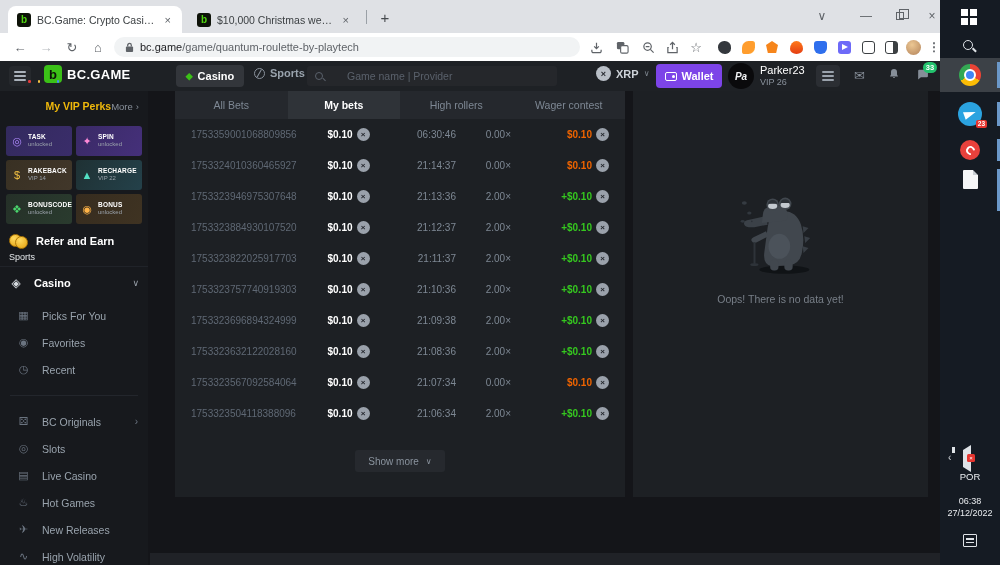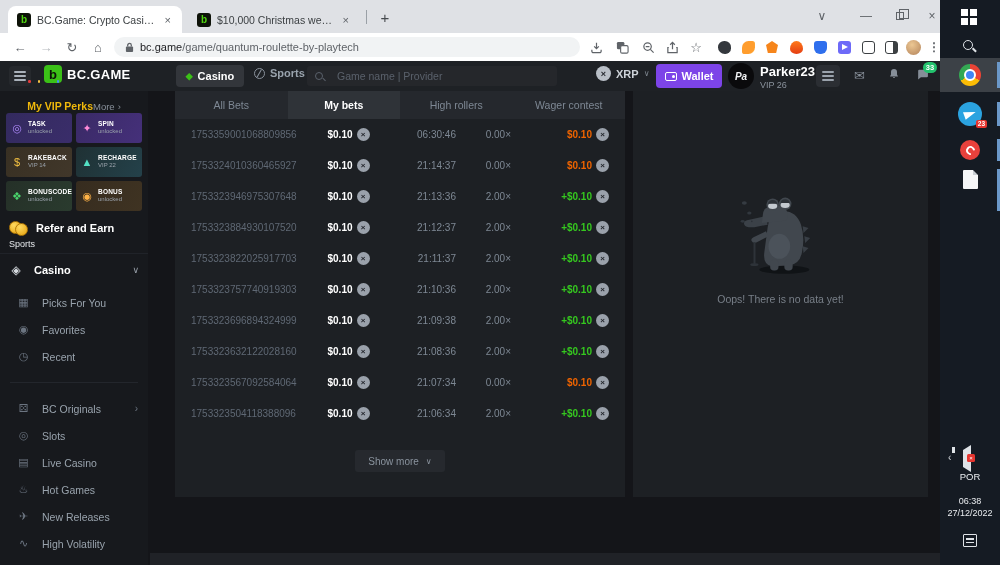--- a/index.html
+++ b/index.html
@@ -43,44 +43,44 @@
   .logo{position:absolute;left:44px;top:4px;display:flex;align-items:center;gap:5px}
   .logo-b{position:relative;width:18px;height:18px;border-radius:4px;background:#3bc117;color:#0d1208;font-weight:bold;font-size:13px;display:flex;align-items:center;justify-content:center}
   .logo-text{color:#fff;font-weight:800;font-size:13px;letter-spacing:.3px}
   .logo-lights{position:absolute;left:28px;top:19px;display:flex;gap:7px}
   .logo-lights i{width:2.5px;height:2.5px;border-radius:50%}
   .nav-casino{position:absolute;left:176px;top:4px;width:68px;height:22px;background:#33363b;border-radius:4px;display:flex;align-items:center;justify-content:center;gap:5px;color:#fff;font-size:11px;font-weight:bold}
   .nav-casino .dia{color:#3bc117;font-size:9px}
   .nav-sports{position:absolute;left:254px;top:6px;display:flex;align-items:center;gap:5px;color:#99a3ad;font-size:11px;font-weight:bold}
   .ball{width:11px;height:11px;border-radius:50%;border:1.4px solid #8a929c;position:relative;overflow:hidden}
   .ball::after{content:"";position:absolute;left:4px;top:-2px;width:8px;height:14px;border-left:1px solid #8a929c;transform:rotate(30deg)}
-  .search{position:absolute;left:307px;top:5px;width:250px;height:20px;background:#25272b;border-radius:3px;display:flex;align-items:center;gap:14px;padding:0 8px}
+  .search{position:absolute;left:307px;top:5px;width:250px;height:20px;background:#25272b;border-radius:3px;display:flex;align-items:center;gap:24px;padding:0 8px}
   .mag{width:8px;height:8px;border:1.4px solid #5a616b;border-radius:50%;position:relative;flex:none}
   .mag::after{content:"";position:absolute;left:6px;top:6px;width:4px;height:1.4px;background:#5a616b;transform:rotate(45deg)}
   .search-input{flex:1;background:transparent;border:none;outline:none;font-size:10.5px;color:#cfd5db;font-family:"Liberation Sans",sans-serif}
   .search-input::placeholder{color:#5a616b}
   .xrp-sel{position:absolute;left:596px;top:5px;display:flex;align-items:center;gap:5px}
   .coin-lg{width:15px;height:15px;border-radius:50%;background:#b9bfc7;color:#23262c;font-size:9px;font-weight:bold;display:flex;align-items:center;justify-content:center}
   .xrp-label{color:#cdd2d8;font-size:11px;font-weight:bold}
   .xrp-chev{color:#7e868f;font-size:8px}
   .wallet-btn{position:absolute;left:656px;top:3px;width:66px;height:24px;background:#7d44e8;border-radius:4px;display:flex;align-items:center;justify-content:center;gap:5px;color:#fff;font-size:11px;font-weight:bold}
   .wallet-ic{width:12px;height:9px;border:1.4px solid #fff;border-radius:2px;position:relative}
   .wallet-ic::after{content:"";position:absolute;right:1px;top:2px;width:3px;height:3px;background:#fff;border-radius:50%}
   .user-avatar{position:absolute;left:728px;top:2px;width:26px;height:26px;border-radius:50%;background:#0a0a0c;color:#f2f3f5;font-size:10px;font-weight:800;font-style:italic;display:flex;align-items:center;justify-content:center}
   .user-meta{position:absolute;left:760px;top:3px;line-height:1.2}
-  .user-name{color:#fff;font-size:13px;font-weight:bold}
+  .user-name{color:#fff;font-size:11px;font-weight:normal}
   .user-vip{color:#8a929c;font-size:9px}
   .list-btn{position:absolute;left:816px;top:4px;width:24px;height:22px;background:#2b2e33;border-radius:4px;display:flex;flex-direction:column;justify-content:center;gap:2.5px;padding:0 6px}
   .list-btn i{height:1.6px;background:#9aa2ac;border-radius:1px}
   .hdr-ic{position:absolute;top:7px;color:#868e98;font-size:13px;display:flex}
   .chat-wrap{position:absolute;left:916px;top:7px}
   .chat-badge{position:absolute;top:-6px;right:-8px;min-width:14px;height:11px;background:#23c26d;border-radius:6px;color:#fff;font-size:7.5px;font-weight:bold;display:flex;align-items:center;justify-content:center;padding:0 2px}
   
   .sidebar{position:absolute;left:0;top:91px;width:148px;height:474px;background:#17191d;overflow:hidden}
-  .vip-row{display:flex;justify-content:center;align-items:center;padding:9px 9px 1px}
+  .vip-row{display:flex;justify-content:flex-end;align-items:center;padding:9px 9px 14px}
   .vip-title{color:#f0b90b;font-size:10.5px;font-weight:bold}
   .vip-more{color:#8a929c;font-size:9.5px;display:flex;gap:3px;align-items:center}
   .perks{display:grid;grid-template-columns:1fr 1fr;gap:4px;padding:0 6px}
   .perk{height:30px;border-radius:3px;display:flex;align-items:center;gap:4px;padding:0 4px;overflow:hidden}
   .perk .pg{font-size:11px;width:14px;text-align:center;flex:none}
   .perk .pt{display:flex;flex-direction:column;line-height:1.25;min-width:0}
   .perk .pl{font-size:6.5px;font-weight:bold;color:#fff;letter-spacing:.2px;white-space:nowrap}
   .perk .ps{font-size:6px;color:#9aa2ab;white-space:nowrap}
   .v-purple{background:linear-gradient(120deg,#332a5e,#3a2d6a)}.v-purple .pg{color:#b18cff}
   .v-purple2{background:linear-gradient(120deg,#3a2a66,#45307a)}.v-purple2 .pg{color:#ff8ad8}

